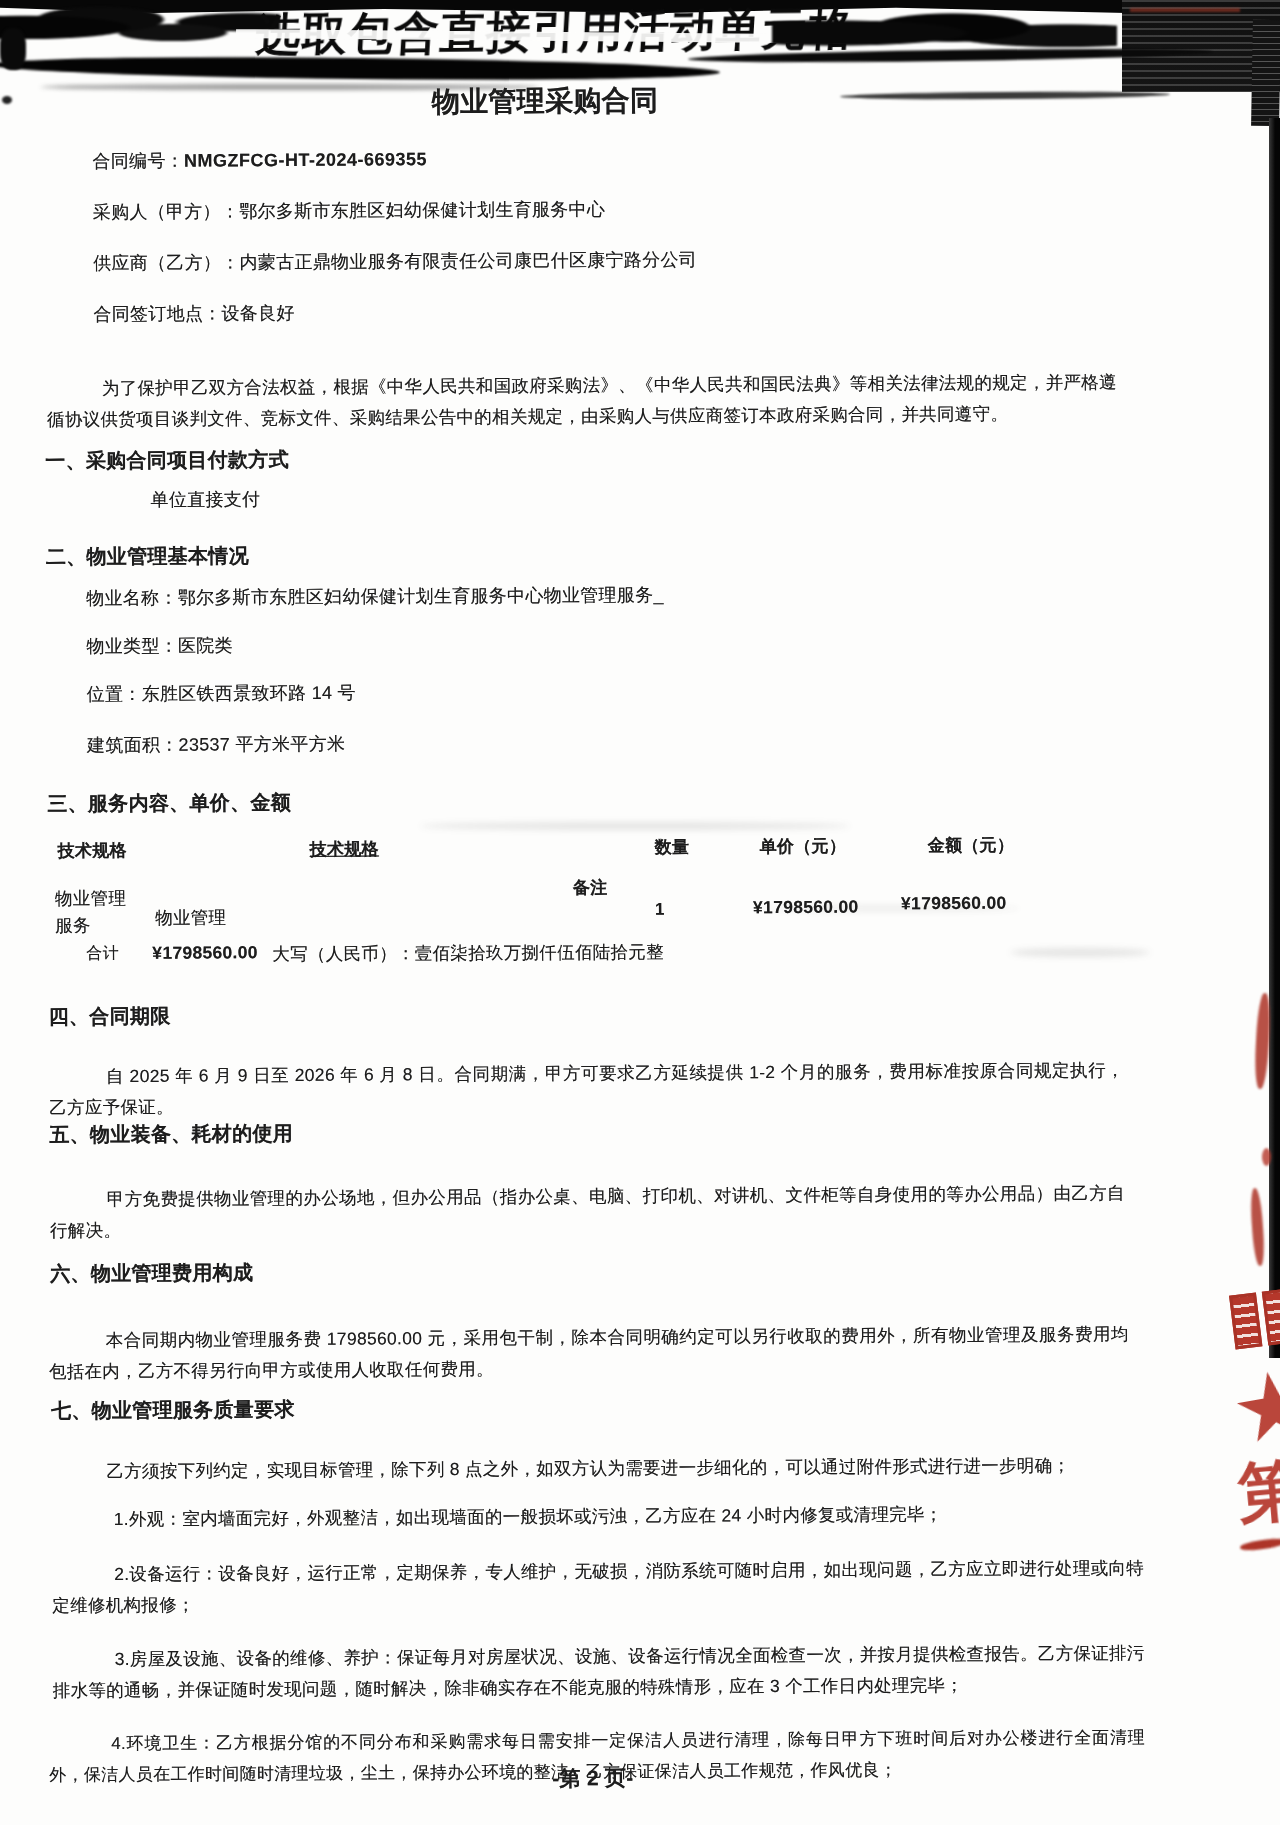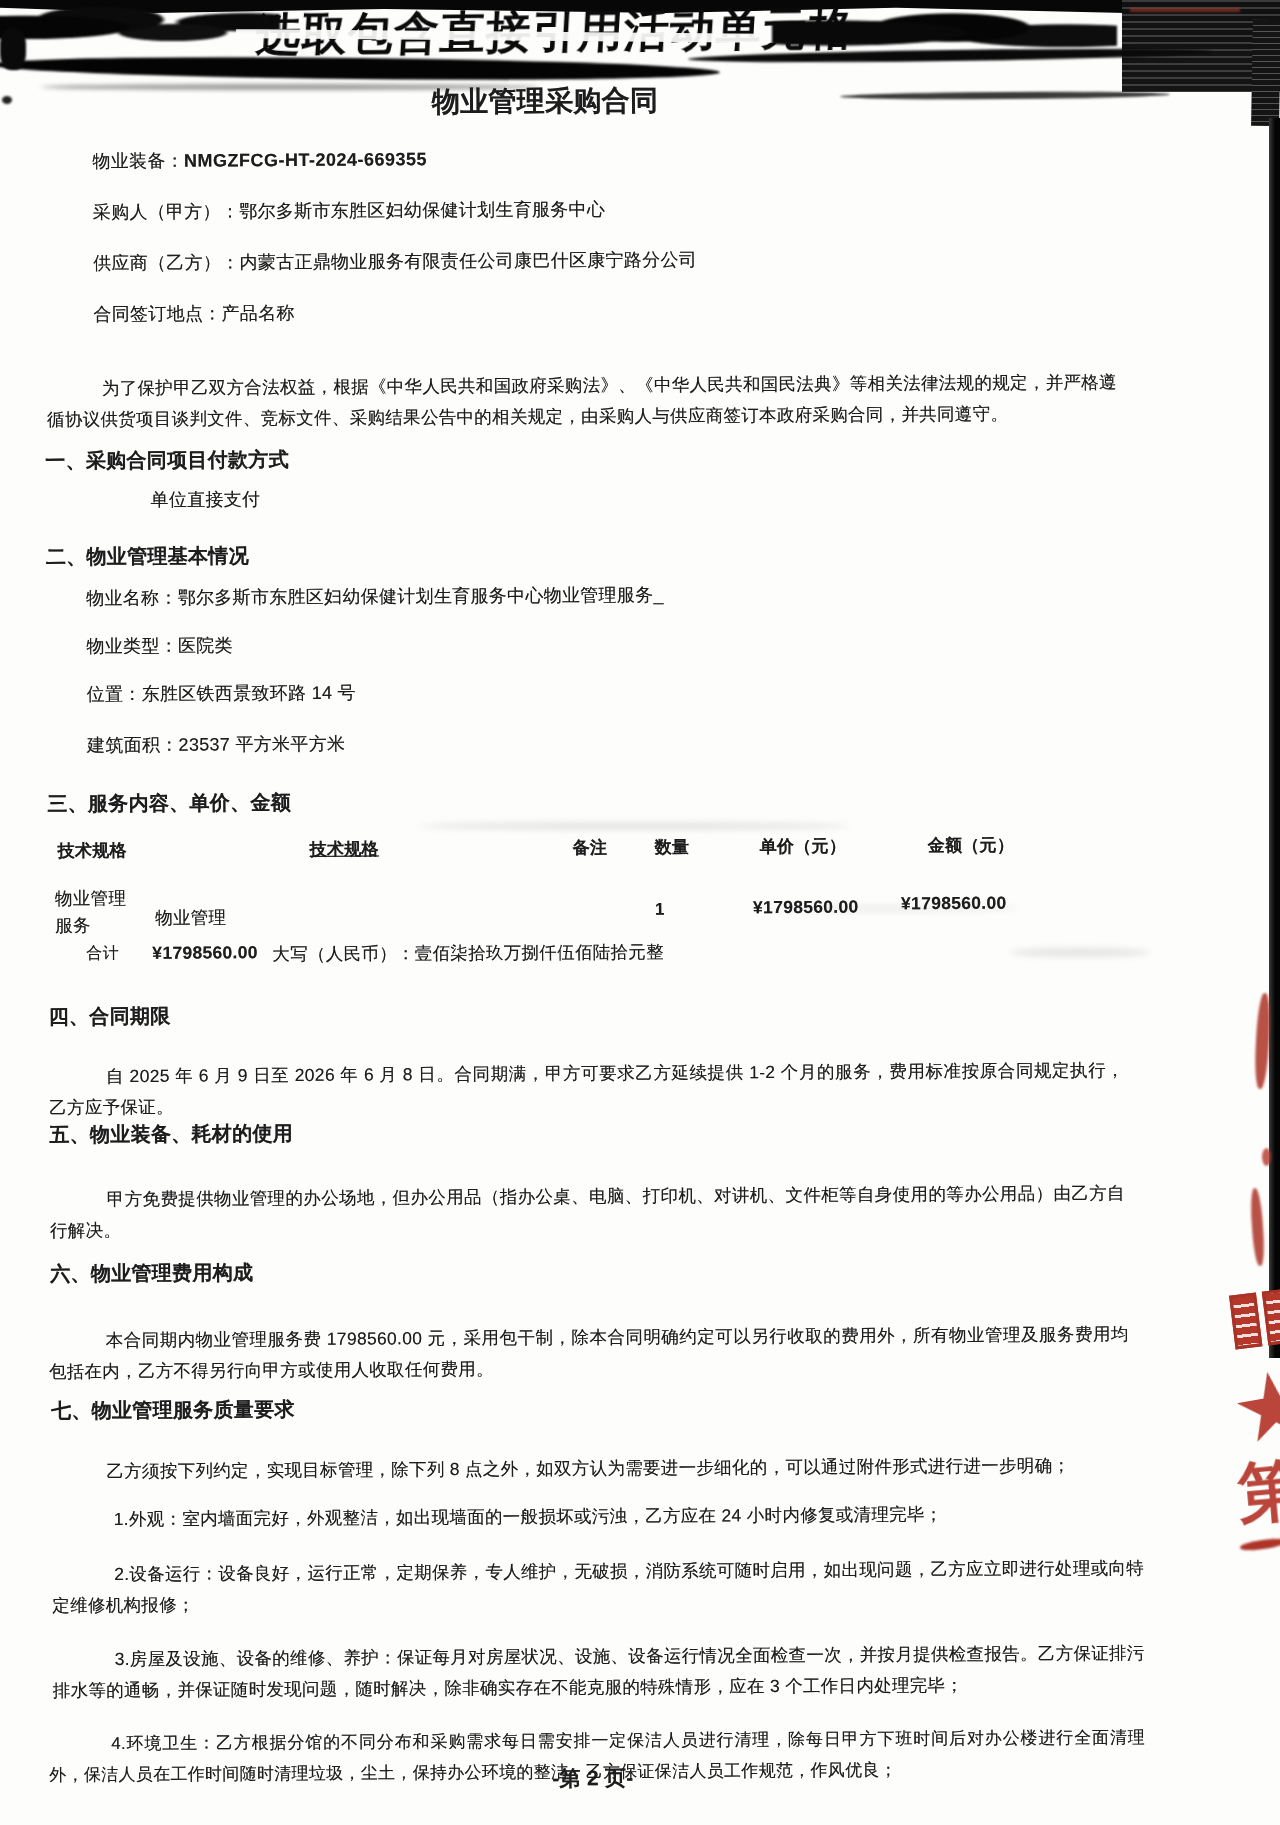--- a/index.html
+++ b/index.html
@@ -22,21 +22,21 @@
   #pre{top:352px;left:50px;width:1070px;text-indent:55px;}
   .hd{position:absolute;left:48px;font-size:20px;font-weight:700;letter-spacing:1px;margin:0;white-space:nowrap;}
   #h1{top:444px;} #h2{top:540px;} #h3{top:787px;} #h4{top:1000px;}
   #h5{top:1118px;} #h6{top:1257px;} #h7{top:1394px;}
   #b1{position:absolute;top:485px;left:153px;font-size:18px;letter-spacing:2px;}
   .field{position:absolute;left:88px;font-size:18px;white-space:nowrap;}
   #f-name{top:583px;} #f-type{top:631px;font-family:Liberation Serif, serif;} #f-loc{top:679px;} #f-area{top:730px;}
   #f-area .num{font-weight:400;}
   
   .th{position:absolute;top:836px;font-size:17px;font-weight:700;white-space:nowrap;}
-  #th0{left:58px;} #th1{left:310px;text-decoration:underline;} #th2{left:573px;} #th3{left:655px;}
+  #th0{left:58px;} #th1{left:310px;text-decoration:underline;} #th2{left:573px;margin-top:40px;} #th3{left:655px;}
   #th4{left:760px;} #th5{left:928px;}
   #cell-name{position:absolute;top:882px;left:55px;width:76px;font-size:17.5px;line-height:27px;}
   #cell-spec{position:absolute;top:903px;left:155px;font-size:17.5px;}
   #cell-qty{position:absolute;top:900px;left:655px;font-size:17px;font-weight:700;}
   #cell-unit{position:absolute;top:898px;left:753px;font-size:17.5px;font-weight:700;}
   #cell-amt{position:absolute;top:895px;left:901px;font-size:17.5px;font-weight:700;}
   #tot-label{position:absolute;top:940px;left:86px;font-size:16px;}
   #tot-amt{position:absolute;top:940px;left:152px;font-size:17.5px;font-weight:700;}
   #tot-caps{position:absolute;top:940px;left:272px;font-size:17.5px;white-space:nowrap;}
   
@@ -157,30 +157,30 @@
   </div>
   <div id="stamp-star" class="stamp">★</div>
   <div id="stamp-char" class="stamp">第</div>
   <div id="stamp-stroke" class="abs"></div>
 
   <div id="doc">
 
     <h1 id="title" class="txt">物业管理采购合同</h1>
 
     <div id="m1" class="meta txt">
-      <span>物业装备：</span><span class="num">NMGZFCG-HT-2024-669355</span>
+      <span>合同编号：</span><span class="num">NMGZFCG-HT-2024-669355</span>
     </div>
     <div id="m2" class="meta txt">
       <span>采购人（甲方）：</span><span>鄂尔多斯市东胜区妇幼保健计划生育服务中心</span>
     </div>
     <div id="m3" class="meta txt">
       <span>供应商（乙方）：</span><span>内蒙古正鼎物业服务有限责任公司康巴什区康宁路分公司</span>
     </div>
     <div id="m4" class="meta txt">
-      <span>合同签订地点：</span><span>产品名称</span>
+      <span>合同签订地点：</span><span>设备良好</span>
     </div>
 
     <p id="pre" class="para txt">为了保护甲乙双方合法权益，根据《中华人民共和国政府采购法》、《中华人民共和国民法典》等相关法律法规的规定，并严格遵循协议供货项目谈判文件、竞标文件、采购结果公告中的相关规定，由采购人与供应商签订本政府采购合同，并共同遵守。</p>
 
     <h2 id="h1" class="hd txt">一、采购合同项目付款方式</h2>
     <div id="b1" class="txt">单位直接支付</div>
 
     <h2 id="h2" class="hd txt">二、物业管理基本情况</h2>
     <div id="f-name" class="field txt">
       <span>物业名称：</span><span>鄂尔多斯市东胜区妇幼保健计划生育服务中心物业管理服务_</span>

